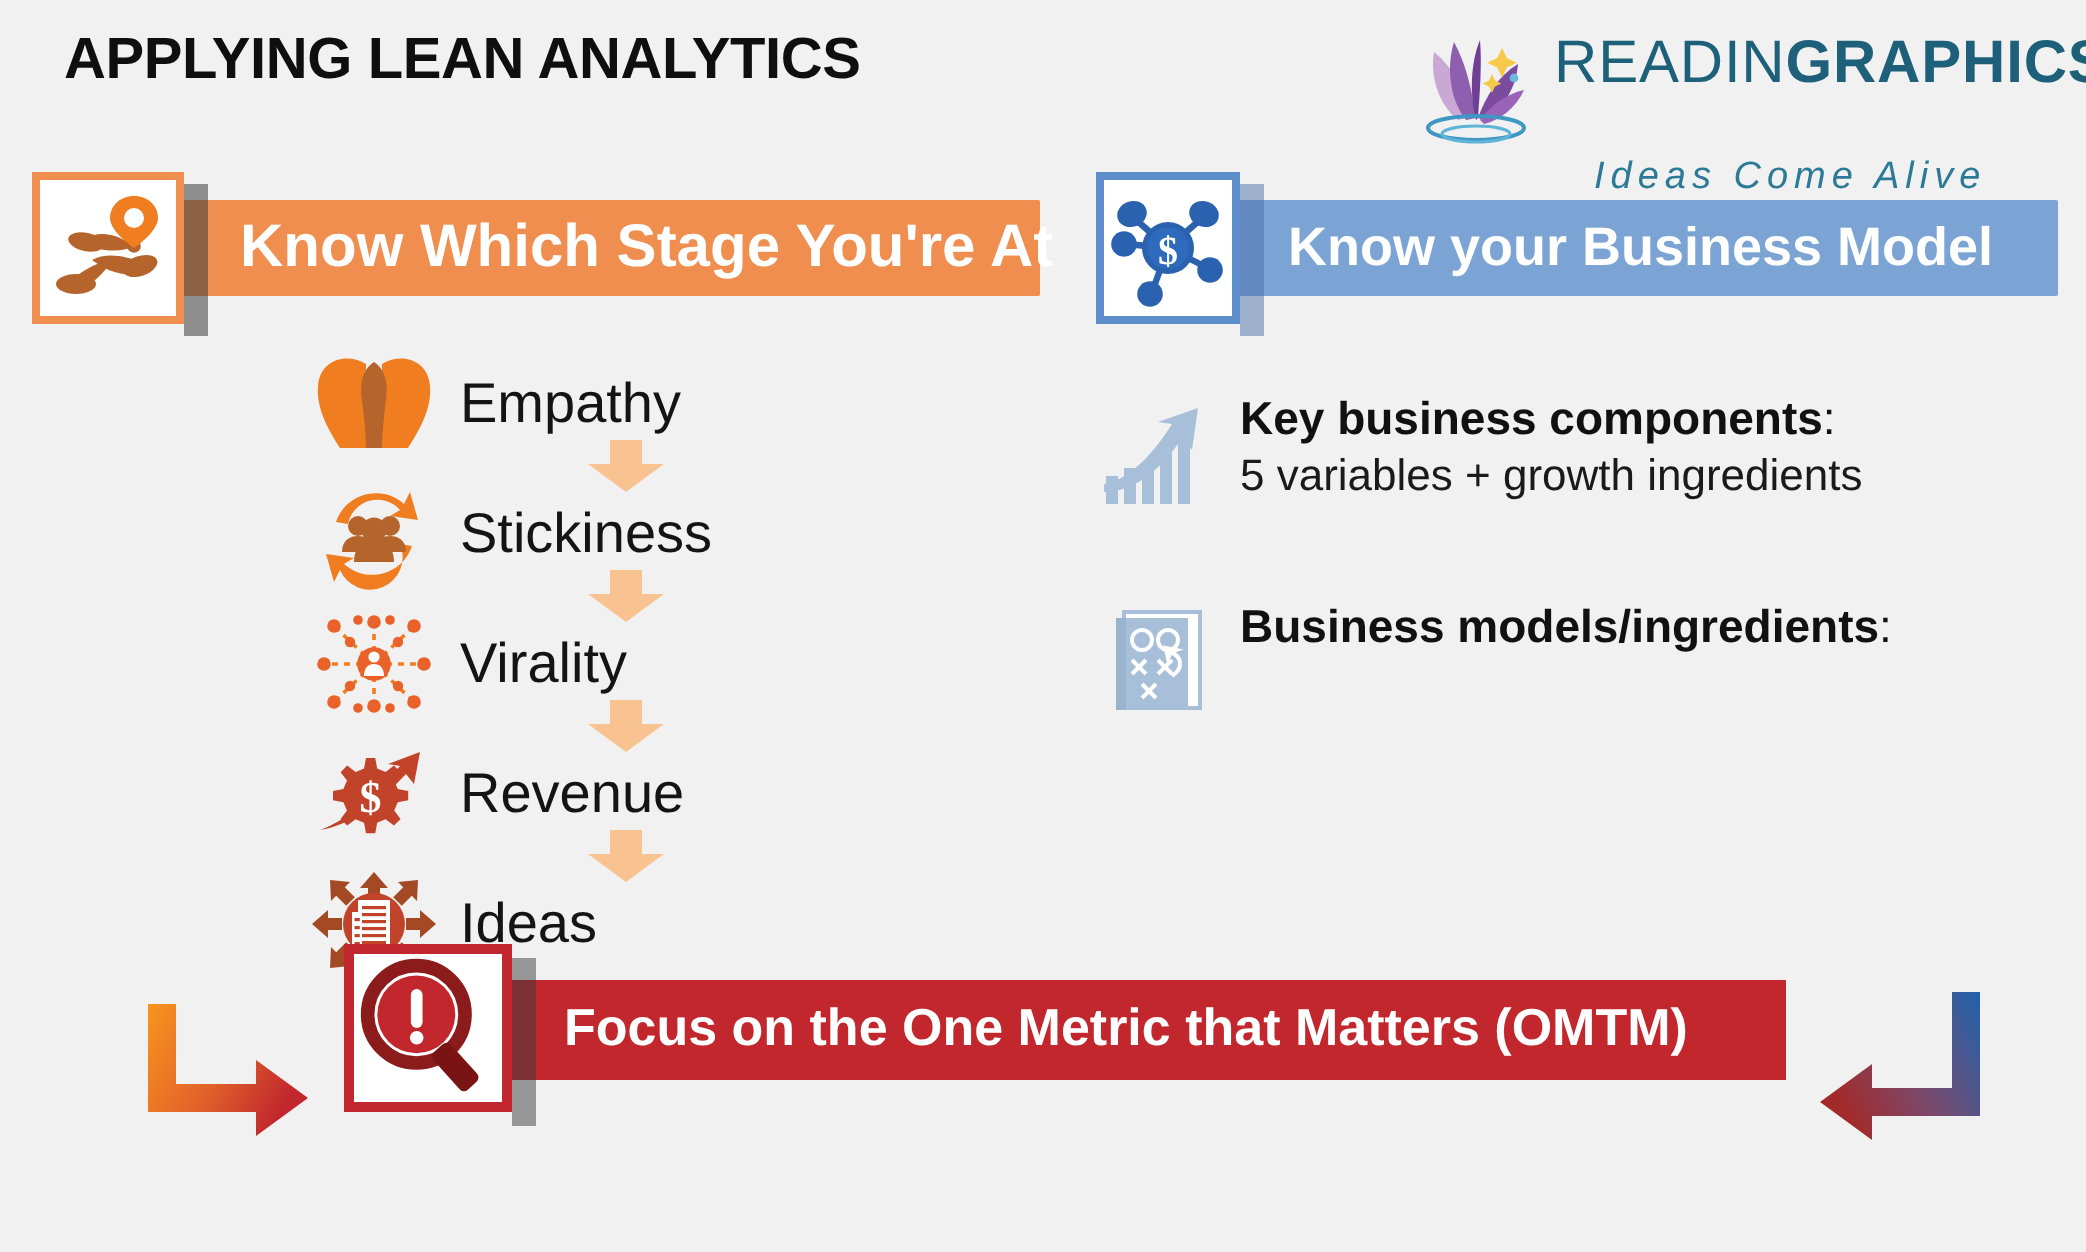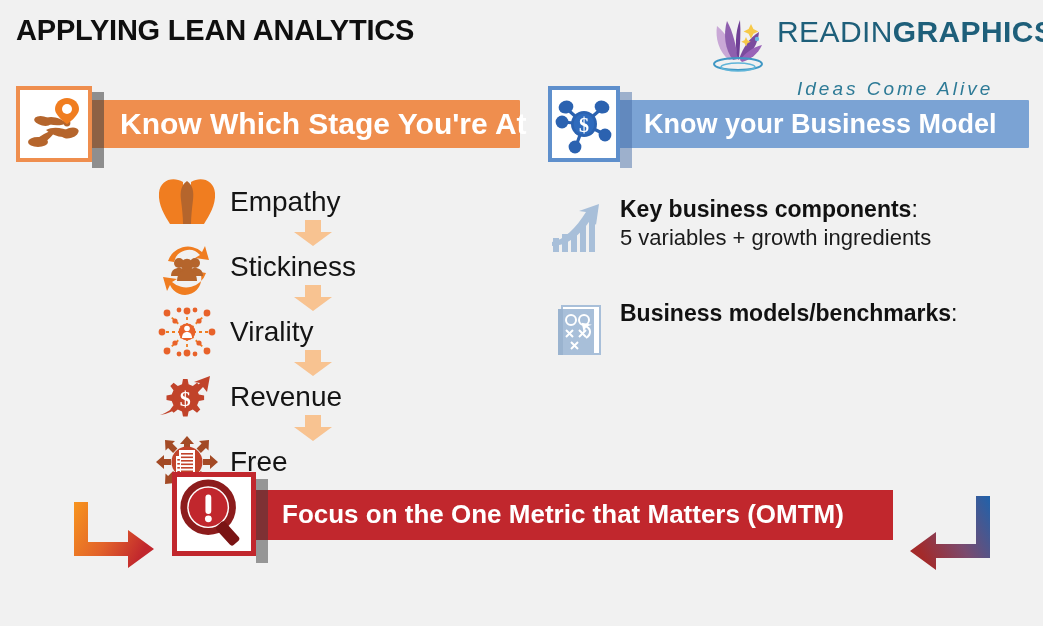--- a/index.html
+++ b/index.html
@@ -12,21 +12,21 @@
     height: 626px;
     background: #f1f1f1;
     overflow: hidden;
     font-family: "Liberation Sans", sans-serif;
     -webkit-font-smoothing: antialiased;
   }
 
   
   #page-title {
     position: absolute;
-    left: 16px; top: 14px;
+    left: 32px; top: 14px;
     font-size: 29px;
     font-weight: bold;
     letter-spacing: -0.2px;
     color: #0f0f0f;
     white-space: nowrap;
   }
 
   
   #logo {
     position: absolute;
@@ -313,21 +313,21 @@
           <rect x="25" y="24" width="12" height="1.6"></rect>
             <rect x="25" y="27.5" width="12" height="1.6"></rect>
           <rect x="25" y="31" width="12" height="1.6"></rect>
             <rect x="25" y="34.5" width="12" height="1.6"></rect>
           <rect x="21.3" y="23" width="2.6" height="1.6"></rect>
             <rect x="21.3" y="27" width="2.6" height="1.6"></rect>
           <rect x="21.3" y="31" width="2.6" height="1.6"></rect>
             <rect x="21.3" y="35" width="2.6" height="1.6"></rect>
         </g>
       </svg>
-      <div class="stage-label">Free</div>
+      <div class="stage-label">Ideas</div>
     </div>
   </div>
 
   <div id="info-components" class="info-block">
     <svg class="info-icon" viewBox="0 0 58 58">
       <g fill="#a8bfd9">
         <rect x="3" y="40" width="6" height="14"></rect>
         <rect x="12" y="36" width="6" height="18"></rect>
         <rect x="21" y="33" width="6" height="21"></rect>
         <rect x="30" y="27" width="6" height="27"></rect>
@@ -349,21 +349,21 @@
       <g stroke="#ffffff" stroke-width="2" fill="none">
         <circle cx="21" cy="18" r="5"></circle>
         <circle cx="34" cy="18" r="5"></circle>
         <path d="M16 28 l7 7 M23 28 l-7 7"></path>
         <path d="M29 28 l7 7 M36 28 l-7 7"></path>
         <path d="M21 40 l7 7 M28 40 l-7 7"></path>
         <path d="M36 36 C42 32 41 26 35 24 l3 -1 -5 -1 1 5 1 -2"></path>
       </g>
     </svg>
     <div class="info-body">
-      <div class="info-head"><span>Business models/benchmarks</span><span class="thin">:</span></div>
+      <div class="info-head"><span>Business models/ingredients</span><span class="thin">:</span></div>
     </div>
   </div>
 
   <svg id="elbow-left" viewBox="0 0 100 80">
     <defs>
       <linearGradient id="gradL" x1="0" y1="0" x2="1" y2="0.45">
         <stop offset="0%" stop-color="#f7941e"></stop>
         <stop offset="55%" stop-color="#e2622a"></stop>
         <stop offset="100%" stop-color="#c1272d"></stop>
       </linearGradient>

